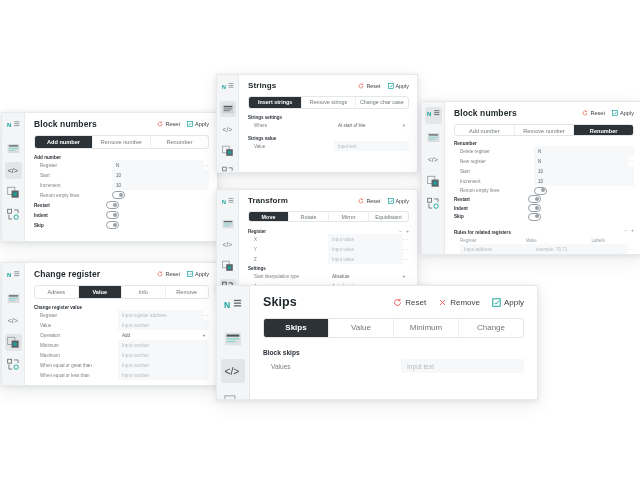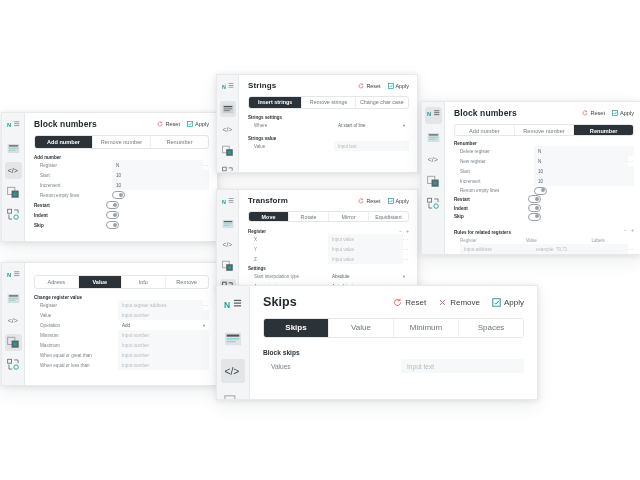--- a/index.html
+++ b/index.html
@@ -284,20 +284,39 @@
     <div class="rail-ico">
       <svg viewBox="0 0 20 20" width="13" height="13">
           <rect x="1" y="2" width="6" height="6" fill="none" stroke="#6d7579" stroke-width="1.4"></rect>
           <path d="M11 3h6v5" fill="none" stroke="#6d7579" stroke-width="1.4"></path>
           <path d="M3 10v7h5" fill="none" stroke="#6d7579" stroke-width="1.4"></path>
           <circle cx="14" cy="14" r="3.4" fill="none" stroke="#16a39a" stroke-width="1.4"></circle>
         </svg>
     </div>
   </div>
   <div class="pbody">
+    <div class="phead">
+      <div class="ptitle">Change register</div>
+      <div class="pacts">
+        <div class="act">
+          <svg viewBox="0 0 12 12" width="6" height="6">
+              <path d="M10 6a4 4 0 1 1-1.3-3" fill="none" stroke="#e8615c" stroke-width="1.4"></path>
+              <path d="M9.2 1v2.6H6.6" fill="none" stroke="#e8615c" stroke-width="1.4"></path>
+            </svg>
+          <span>Reset</span>
+        </div>
+        <div class="act">
+          <svg viewBox="0 0 12 12" width="6" height="6">
+              <rect x="1" y="1" width="10" height="10" fill="none" stroke="#16a39a" stroke-width="1.4"></rect>
+              <path d="M3.2 6.2l2 2 4-4.6" fill="none" stroke="#16a39a" stroke-width="1.4"></path>
+            </svg>
+          <span>Apply</span>
+        </div>
+      </div>
+    </div>
     <div class="tabs">
       <div class="tab">Adress</div>
       <div class="tab active">Value</div>
       <div class="tab">Info</div>
       <div class="tab">Remove</div>
     </div>
     <div class="grouphdr">Change register value</div>
 
     <div class="row">
       <span class="lbl">Register</span>
@@ -694,21 +713,21 @@
               <path d="M3.6 7.2l2.4 2.4 5-5.6" fill="none" stroke="#16a39a" stroke-width="1.5"></path>
             </svg>
           <span>Apply</span>
         </div>
       </div>
     </div>
     <div class="tabs">
       <div class="tab active">Skips</div>
       <div class="tab">Value</div>
       <div class="tab">Minimum</div>
-      <div class="tab">Spaces</div>
+      <div class="tab">Change</div>
     </div>
     <div class="grouphdr">Block skips</div>
     <div class="row">
       <span class="lbl">Values</span>
       <span class="fld ph">Input text</span>
     </div>
   </div>
 </div>
 
 </body></html>

